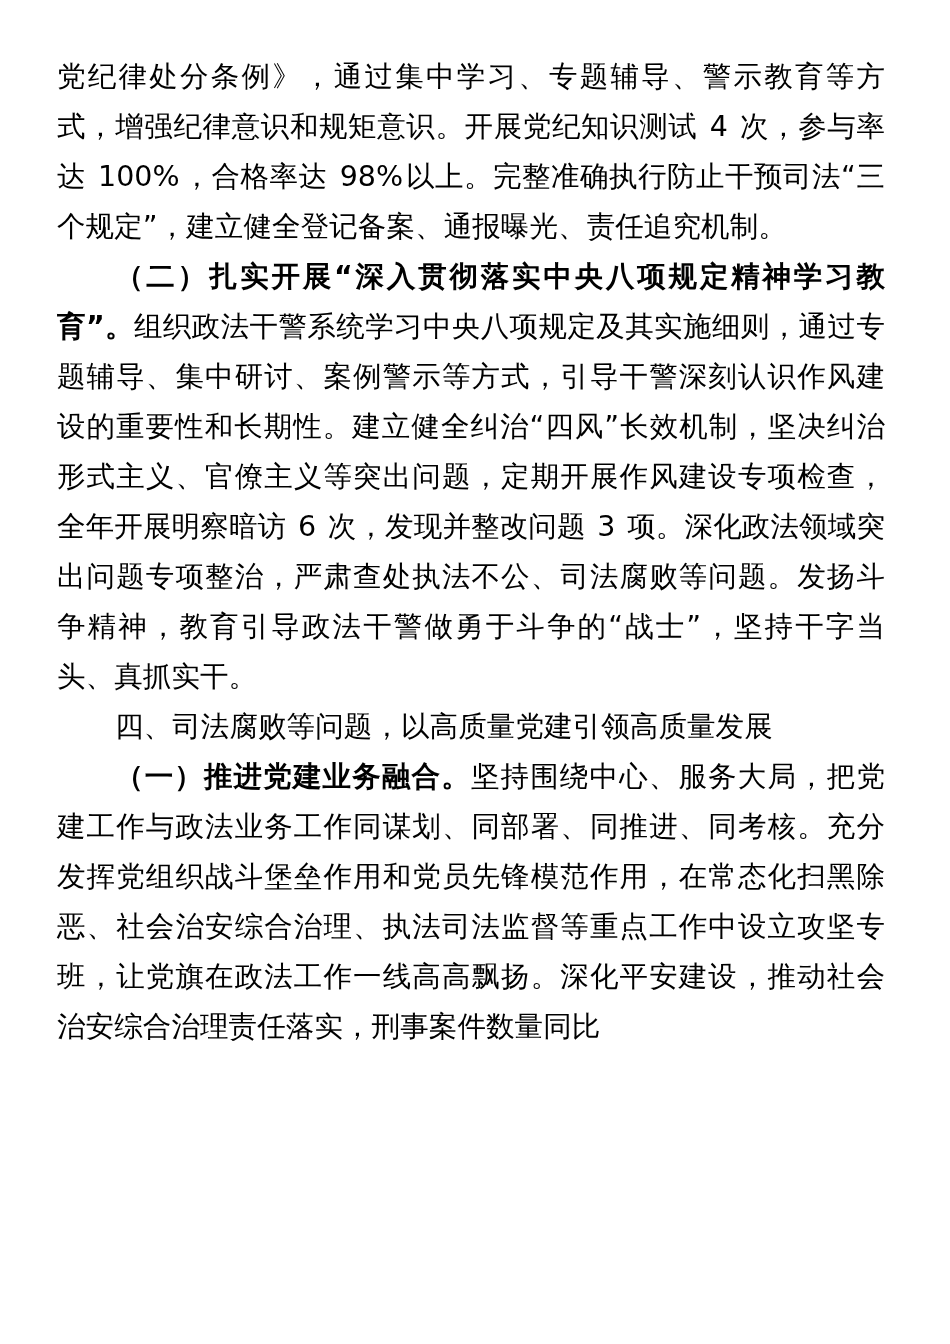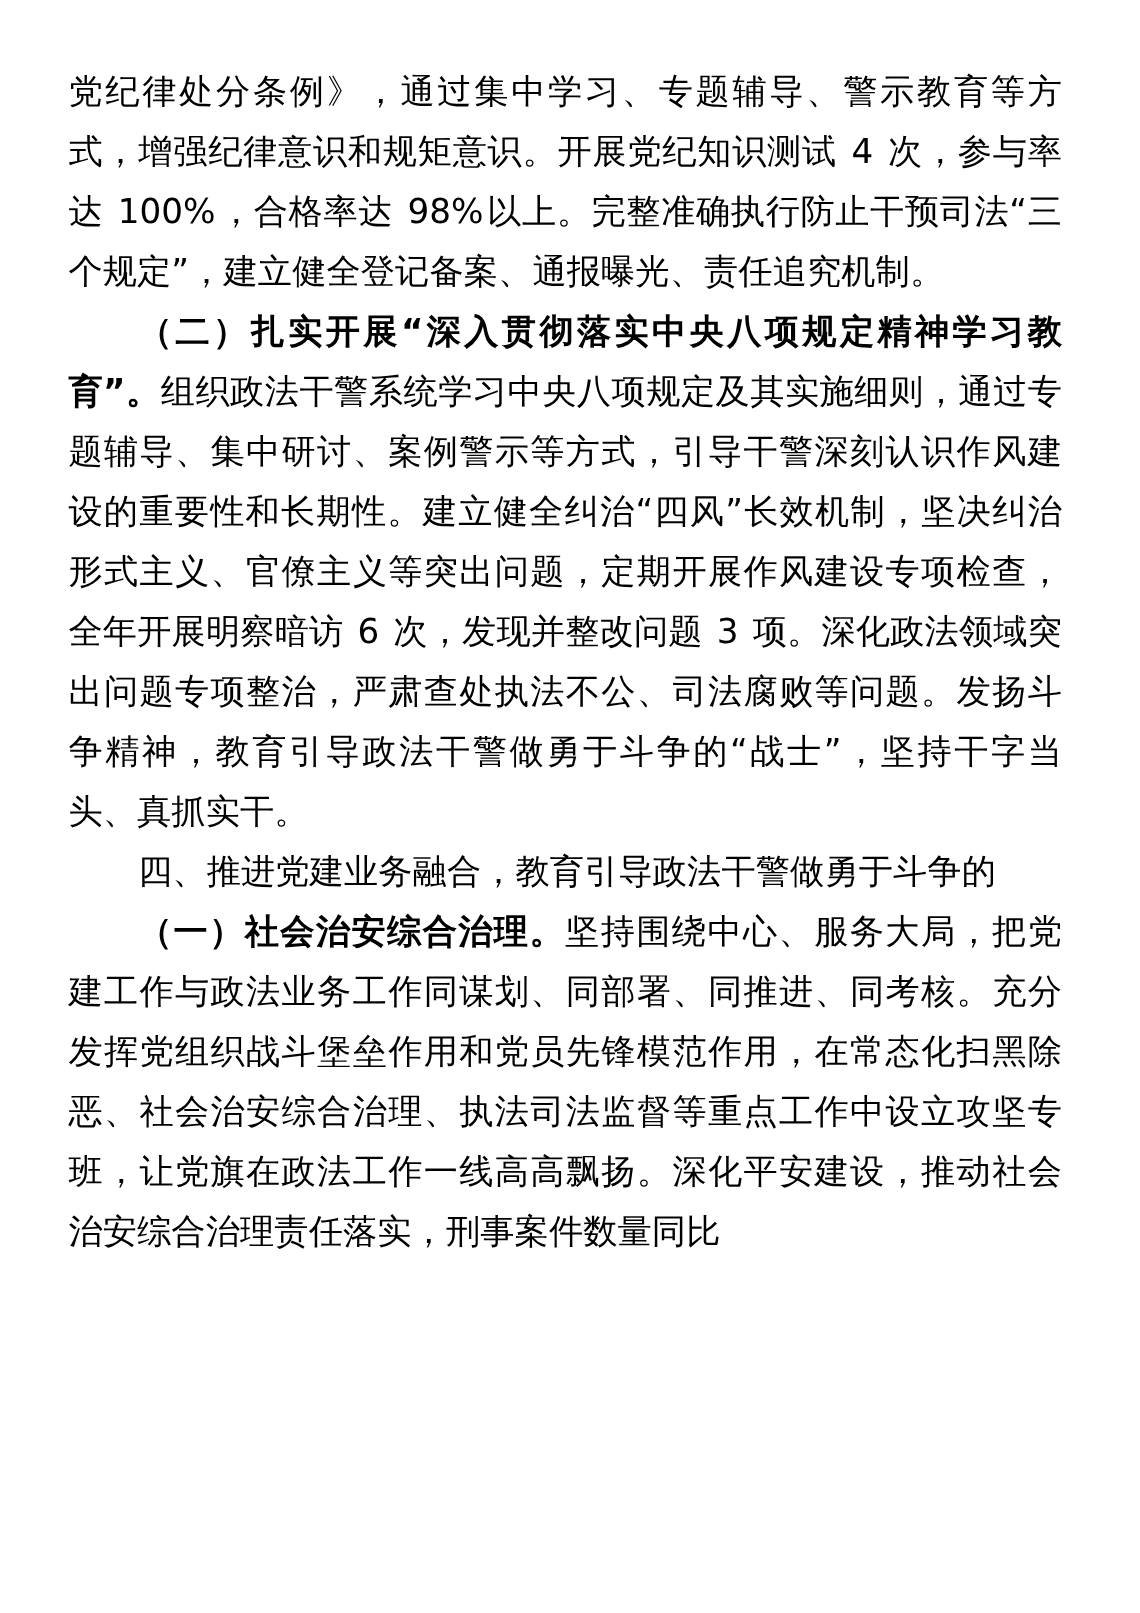--- a/index.html
+++ b/index.html
@@ -73,18 +73,18 @@
 <body>
 
 <div class="page">
   <div class="doc-body">
 
     <p class="para cont">党纪律处分条例》，通过集中学习、专题辅导、警示教育等方式，增强纪律意识和规矩意识。开展党纪知识测试 <span class="num">4</span> 次，参与率达 <span class="num">100%</span>，合格率达 <span class="num">98%</span>以上。完整准确执行防止干预司法“三个规定”，建立健全登记备案、通报曝光、责任追究机制。</p>
 
     <p class="para indent"><span class="hd">（二）扎实开展“深入贯彻落实中央八项规定精神学习教育”。</span><span>组织政法干警系统学习中央八项规定及其实施细则，通过专题辅导、集中研讨、案例警示等方式，引导干警深刻认识作风建设的重要性和长期性。建立健全纠治“四风”长效机制，坚决纠治形式主义、官僚主义等突出问题，定期开展作风建设专项检查，全年开展明察暗访 <span class="num">6</span> 次，发现并整改问题 <span class="num">3</span> 项。深化政法领域突出问题专项整治，严肃查处执法不公、司法腐败等问题。发扬斗争精神，教育引导政法干警做勇于斗争的“战士”，坚持干字当头、真抓实干。</span></p>
 
 
-    <p class="para indent">四、推进党建业务融合，教育引导政法干警做勇于斗争的</p>
+    <p class="para indent">四、司法腐败等问题，以高质量党建引领高质量发展</p>
 
-    <p class="para indent"><span class="hd">（一）社会治安综合治理。</span><span>坚持围绕中心、服务大局，把党建工作与政法业务工作同谋划、同部署、同推进、同考核。充分发挥党组织战斗堡垒作用和党员先锋模范作用，在常态化扫黑除恶、社会治安综合治理、执法司法监督等重点工作中设立攻坚专班，让党旗在政法工作一线高高飘扬。深化平安建设，推动社会治安综合治理责任落实，刑事案件数量同比</span></p>
+    <p class="para indent"><span class="hd">（一）推进党建业务融合。</span><span>坚持围绕中心、服务大局，把党建工作与政法业务工作同谋划、同部署、同推进、同考核。充分发挥党组织战斗堡垒作用和党员先锋模范作用，在常态化扫黑除恶、社会治安综合治理、执法司法监督等重点工作中设立攻坚专班，让党旗在政法工作一线高高飘扬。深化平安建设，推动社会治安综合治理责任落实，刑事案件数量同比</span></p>
 
   </div>
 </div>
 
 </body></html>

